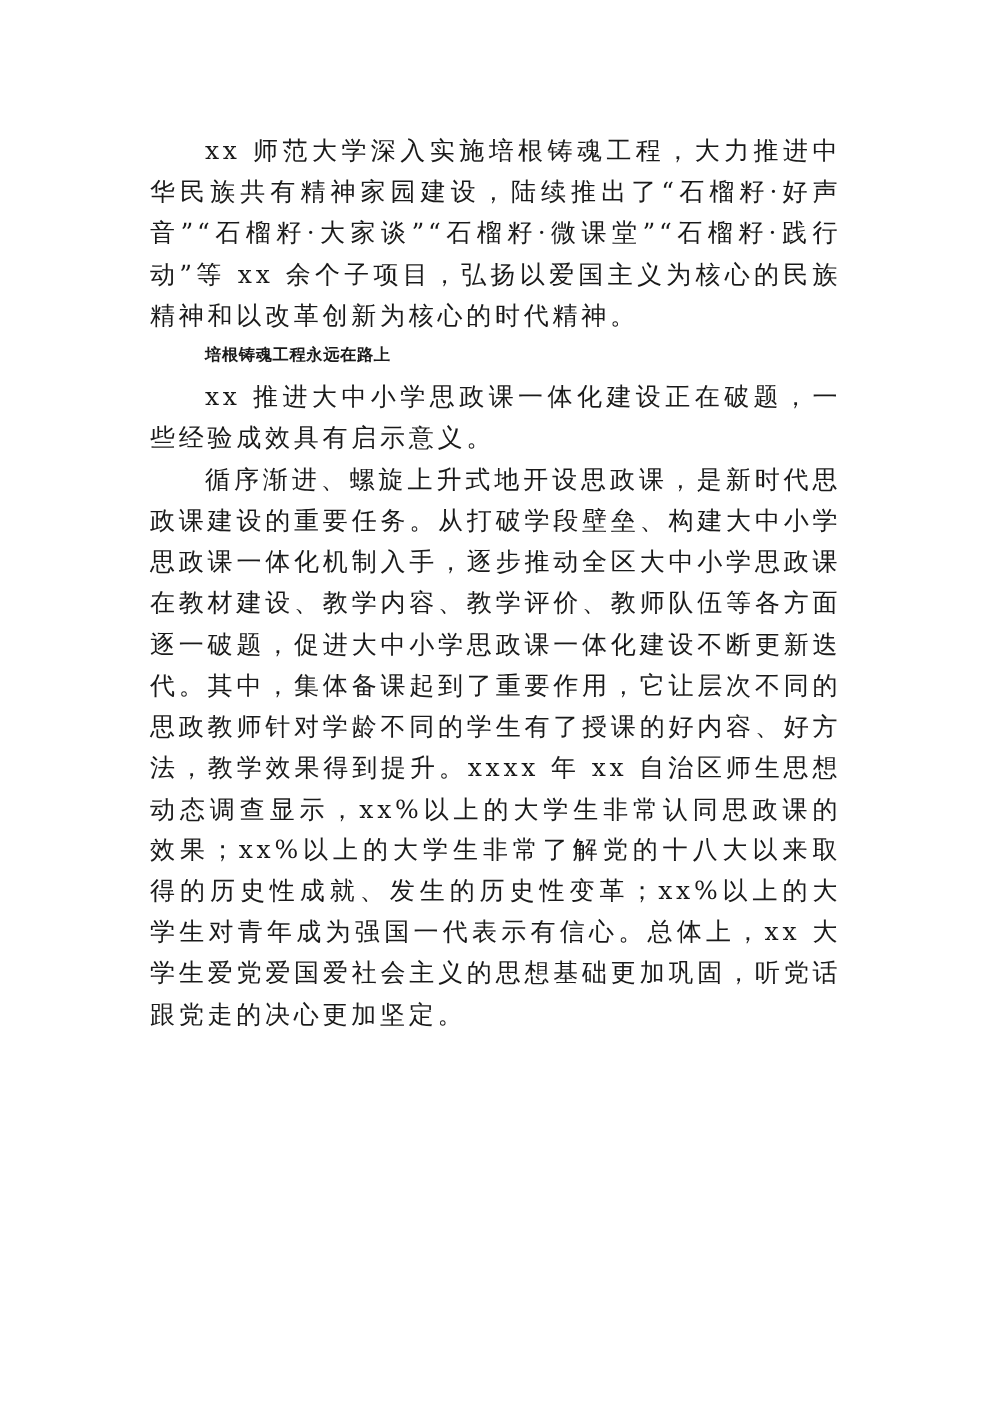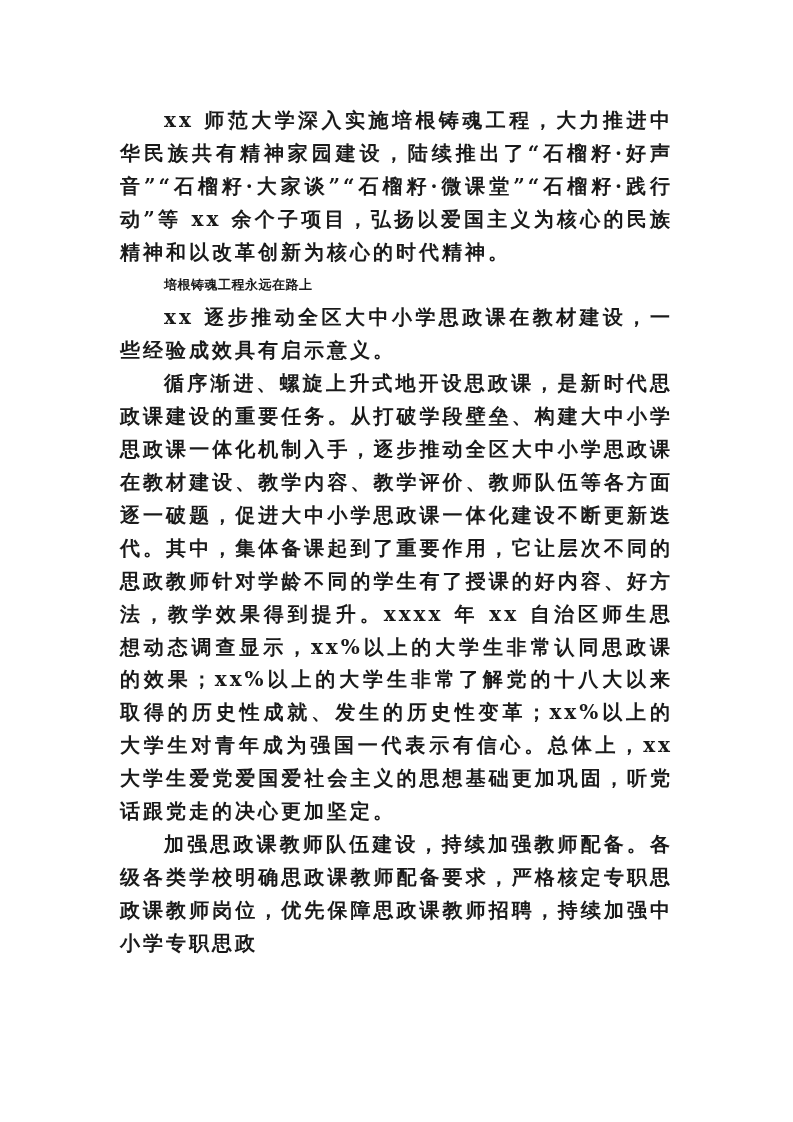--- a/index.html
+++ b/index.html
@@ -13,33 +13,31 @@
     color: #1a1a1a;
     font-size: 20px;
     line-height: 32.9px;
     letter-spacing: 3px;
   }
   .para {
     margin: 0;
     text-indent: 44px;
     text-align: justify;
     text-justify: inter-character;
-    font-weight: bold;
   }
   .heading {
     margin: 0;
     text-indent: 44px;
     font-family: "DejaVu Sans", sans-serif;
     font-weight: bold;
     letter-spacing: 0.5px;
     font-size: 13px;
   }
 </style>
 </head>
 <body>
 
 <div class="page">
   <p class="para">xx 师范大学深入实施培根铸魂工程，大力推进中华民族共有精神家园建设，陆续推出了“石榴籽·好声音”“石榴籽·大家谈”“石榴籽·微课堂”“石榴籽·践行动”等 xx 余个子项目，弘扬以爱国主义为核心的民族精神和以改革创新为核心的时代精神。</p>
   <p class="heading">培根铸魂工程永远在路上</p>
-  <p class="para">xx 逐步推动全区大中小学思政课在教材建设，一些经验成效具有启示意义。</p>
+  <p class="para">xx 推进大中小学思政课一体化建设正在破题，一些经验成效具有启示意义。</p>
   <p class="para">循序渐进、螺旋上升式地开设思政课，是新时代思政课建设的重要任务。从打破学段壁垒、构建大中小学思政课一体化机制入手，逐步推动全区大中小学思政课在教材建设、教学内容、教学评价、教师队伍等各方面逐一破题，促进大中小学思政课一体化建设不断更新迭代。其中，集体备课起到了重要作用，它让层次不同的思政教师针对学龄不同的学生有了授课的好内容、好方法，教学效果得到提升。xxxx 年 xx 自治区师生思想动态调查显示，xx%以上的大学生非常认同思政课的效果；xx%以上的大学生非常了解党的十八大以来取得的历史性成就、发生的历史性变革；xx%以上的大学生对青年成为强国一代表示有信心。总体上，xx 大学生爱党爱国爱社会主义的思想基础更加巩固，听党话跟党走的决心更加坚定。</p>
-  <p class="para">加强思政课教师队伍建设，持续加强教师配备。各级各类学校明确思政课教师配备要求，严格核定专职思政课教师岗位，优先保障思政课教师招聘，持续加强中小学专职思政</p>
 </div>
 
 </body></html>

